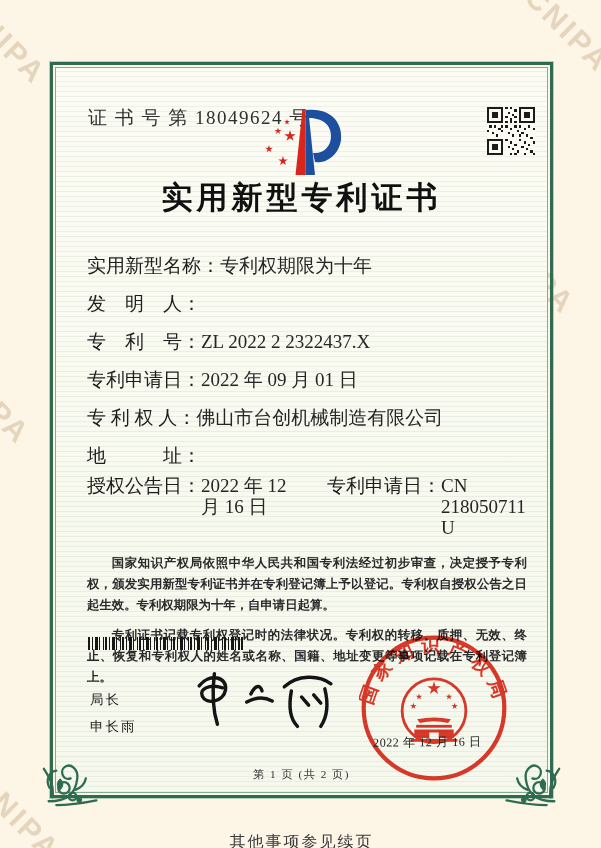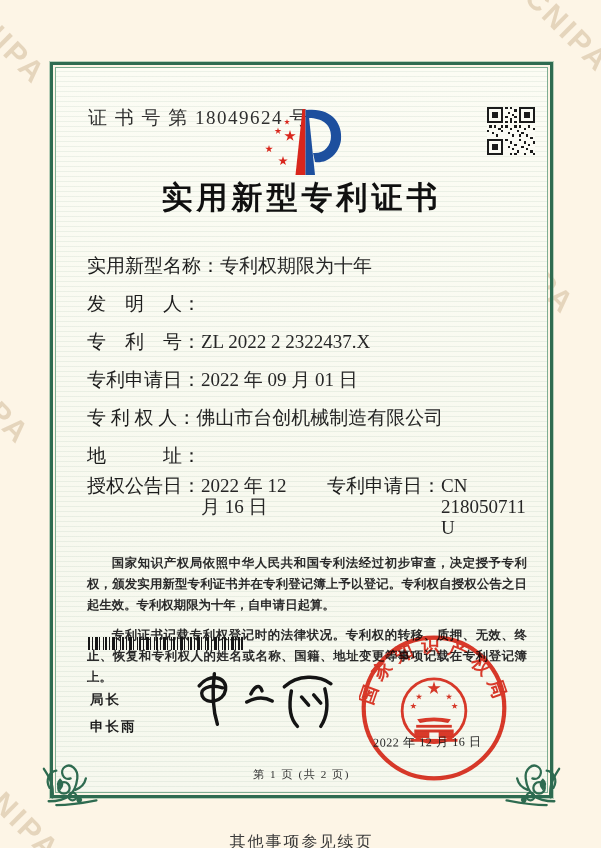--- a/index.html
+++ b/index.html
@@ -94,21 +94,21 @@
       #161616 0 2px,  rgba(0,0,0,0) 2px 3.5px,
       #161616 3.5px 4.5px, rgba(0,0,0,0) 4.5px 7px,
       #161616 7px 10px, rgba(0,0,0,0) 10px 11px,
       #161616 11px 12px, rgba(0,0,0,0) 12px 14.5px,
       #161616 14.5px 15.5px, rgba(0,0,0,0) 15.5px 17px);
   }
 
   .sig-block{
     position:absolute;left:37px;top:626px;
     font-family:"Liberation Sans","DejaVu Sans",sans-serif;
-    font-size:13.5px;font-weight:700;color:#1c1c1c;
+    font-size:13.5px;font-weight:400;color:#1c1c1c;
   }
   .sig-block .line{margin-bottom:9px;letter-spacing:2px;}
   .signature{position:absolute;left:133px;top:598px;width:152px;height:72px;}
   .sig-stroke{stroke:#141414;stroke-width:3.4;fill:none;stroke-linecap:round;stroke-linejoin:round;}
 
   .seal{position:absolute;left:306px;top:568px;width:150px;height:150px;opacity:.93;mix-blend-mode:multiply;}
   .seal-red-f{fill:var(--seal-red);}
   .seal-red-s{stroke:var(--seal-red);fill:none;}
   .seal-ring-text{fill:var(--seal-red);font-size:20px;font-weight:bold;letter-spacing:7px;
     font-family:"Liberation Serif","DejaVu Serif",serif;}

